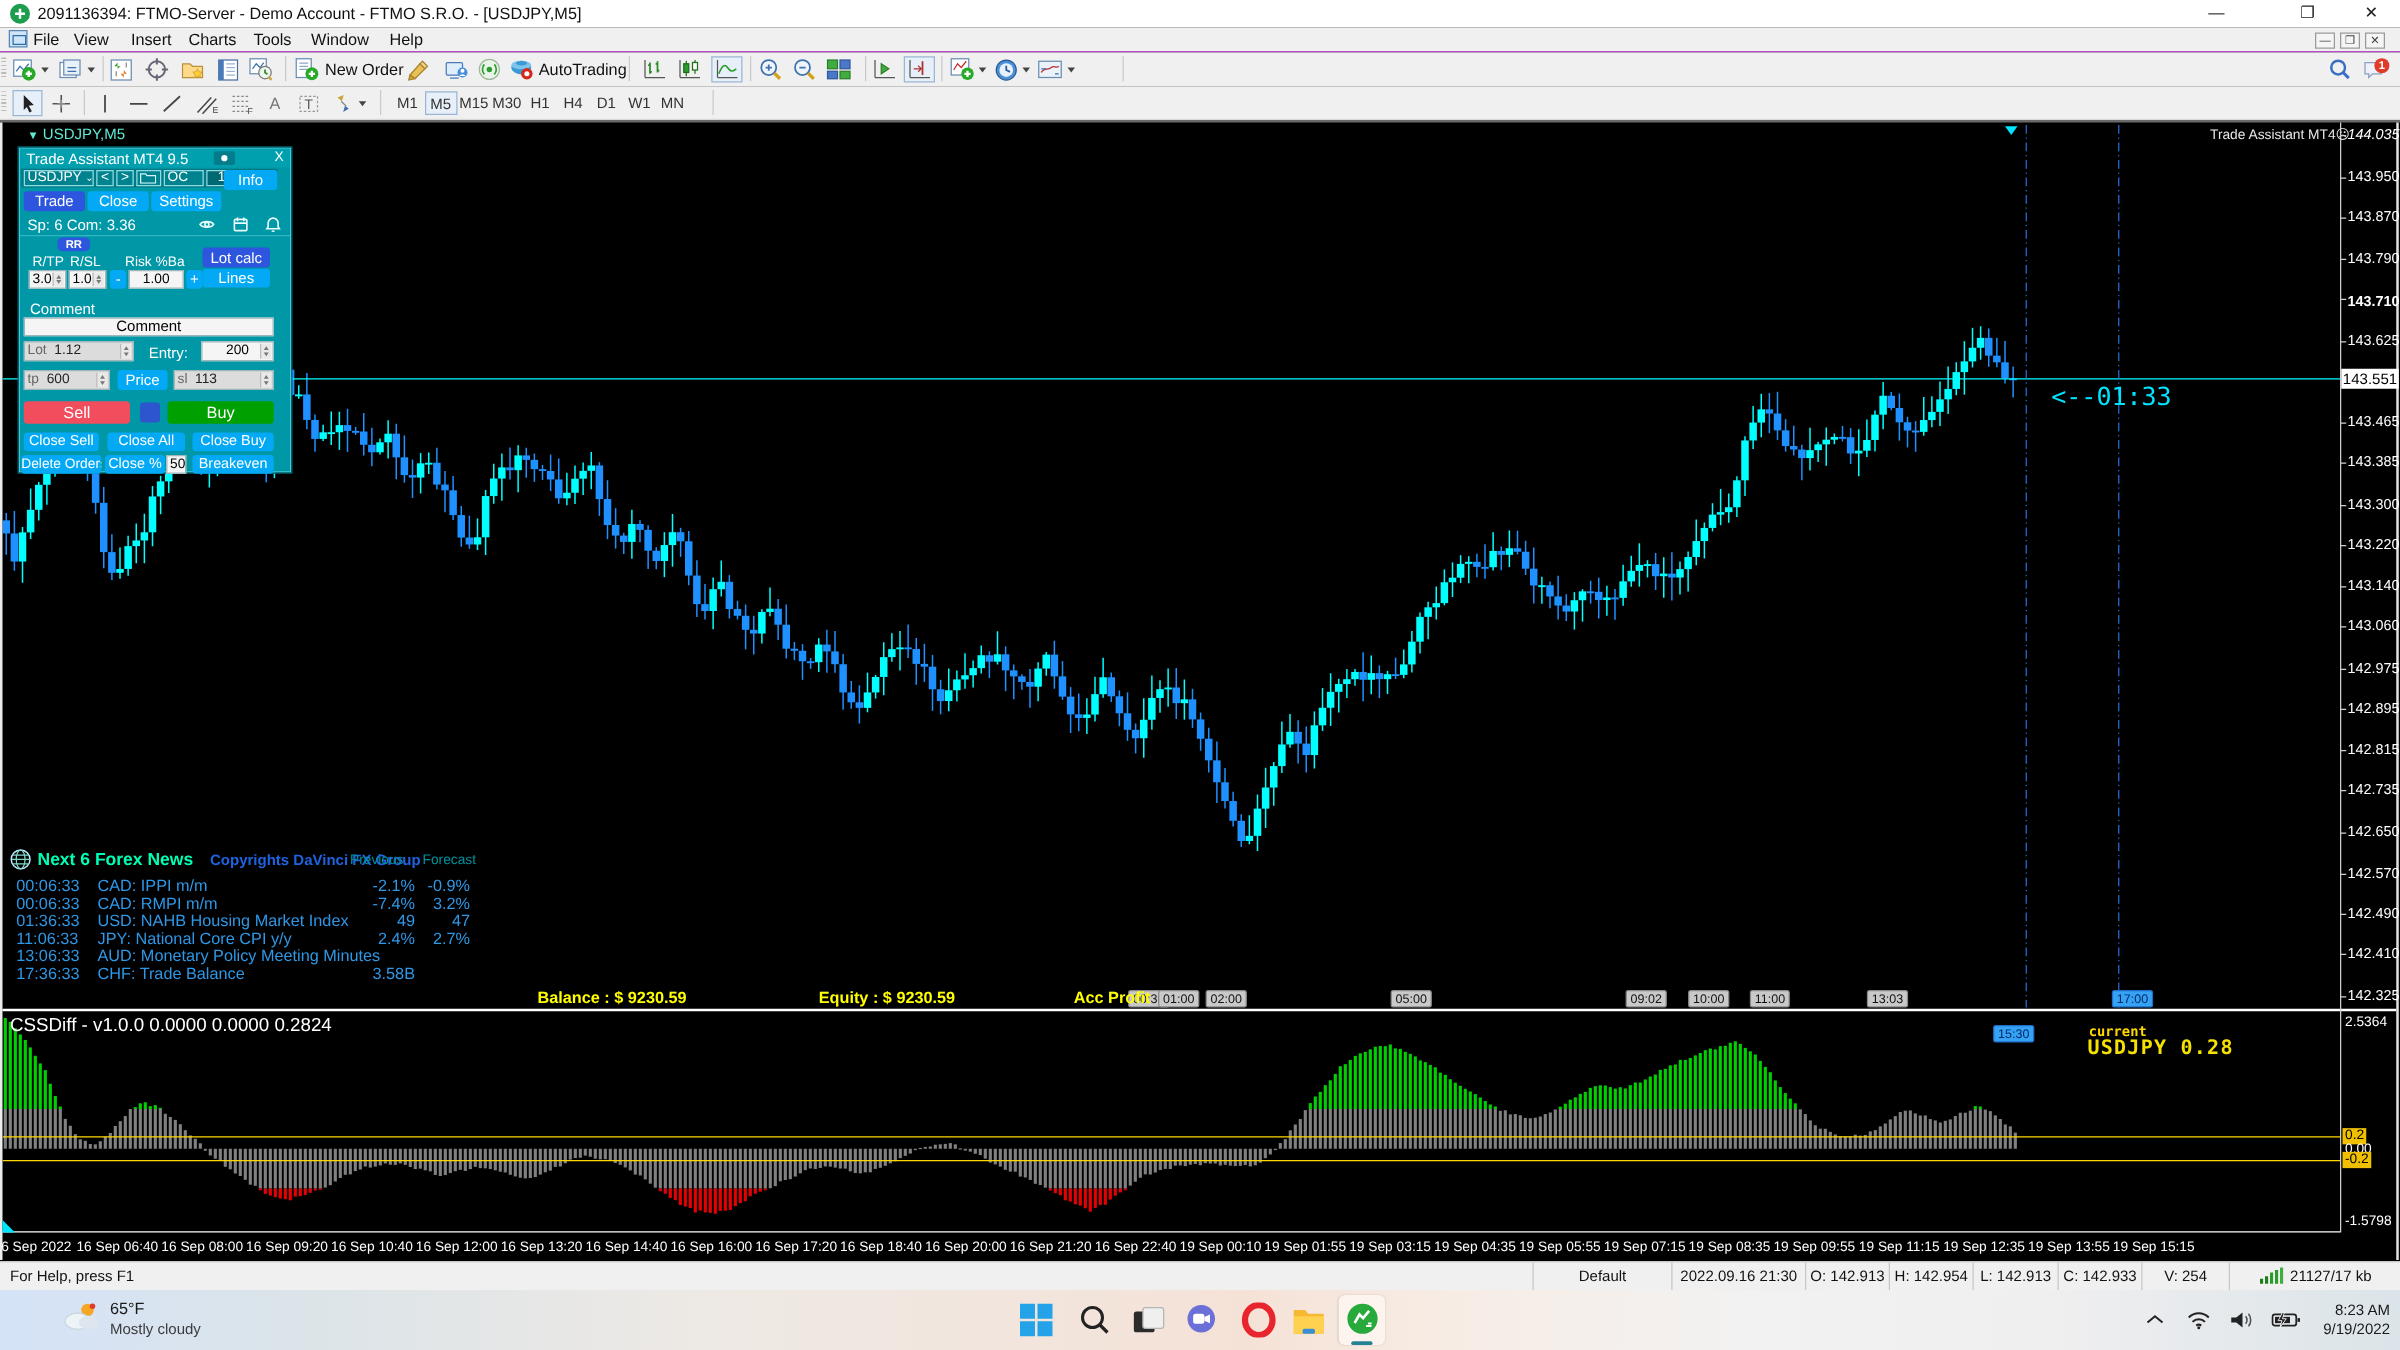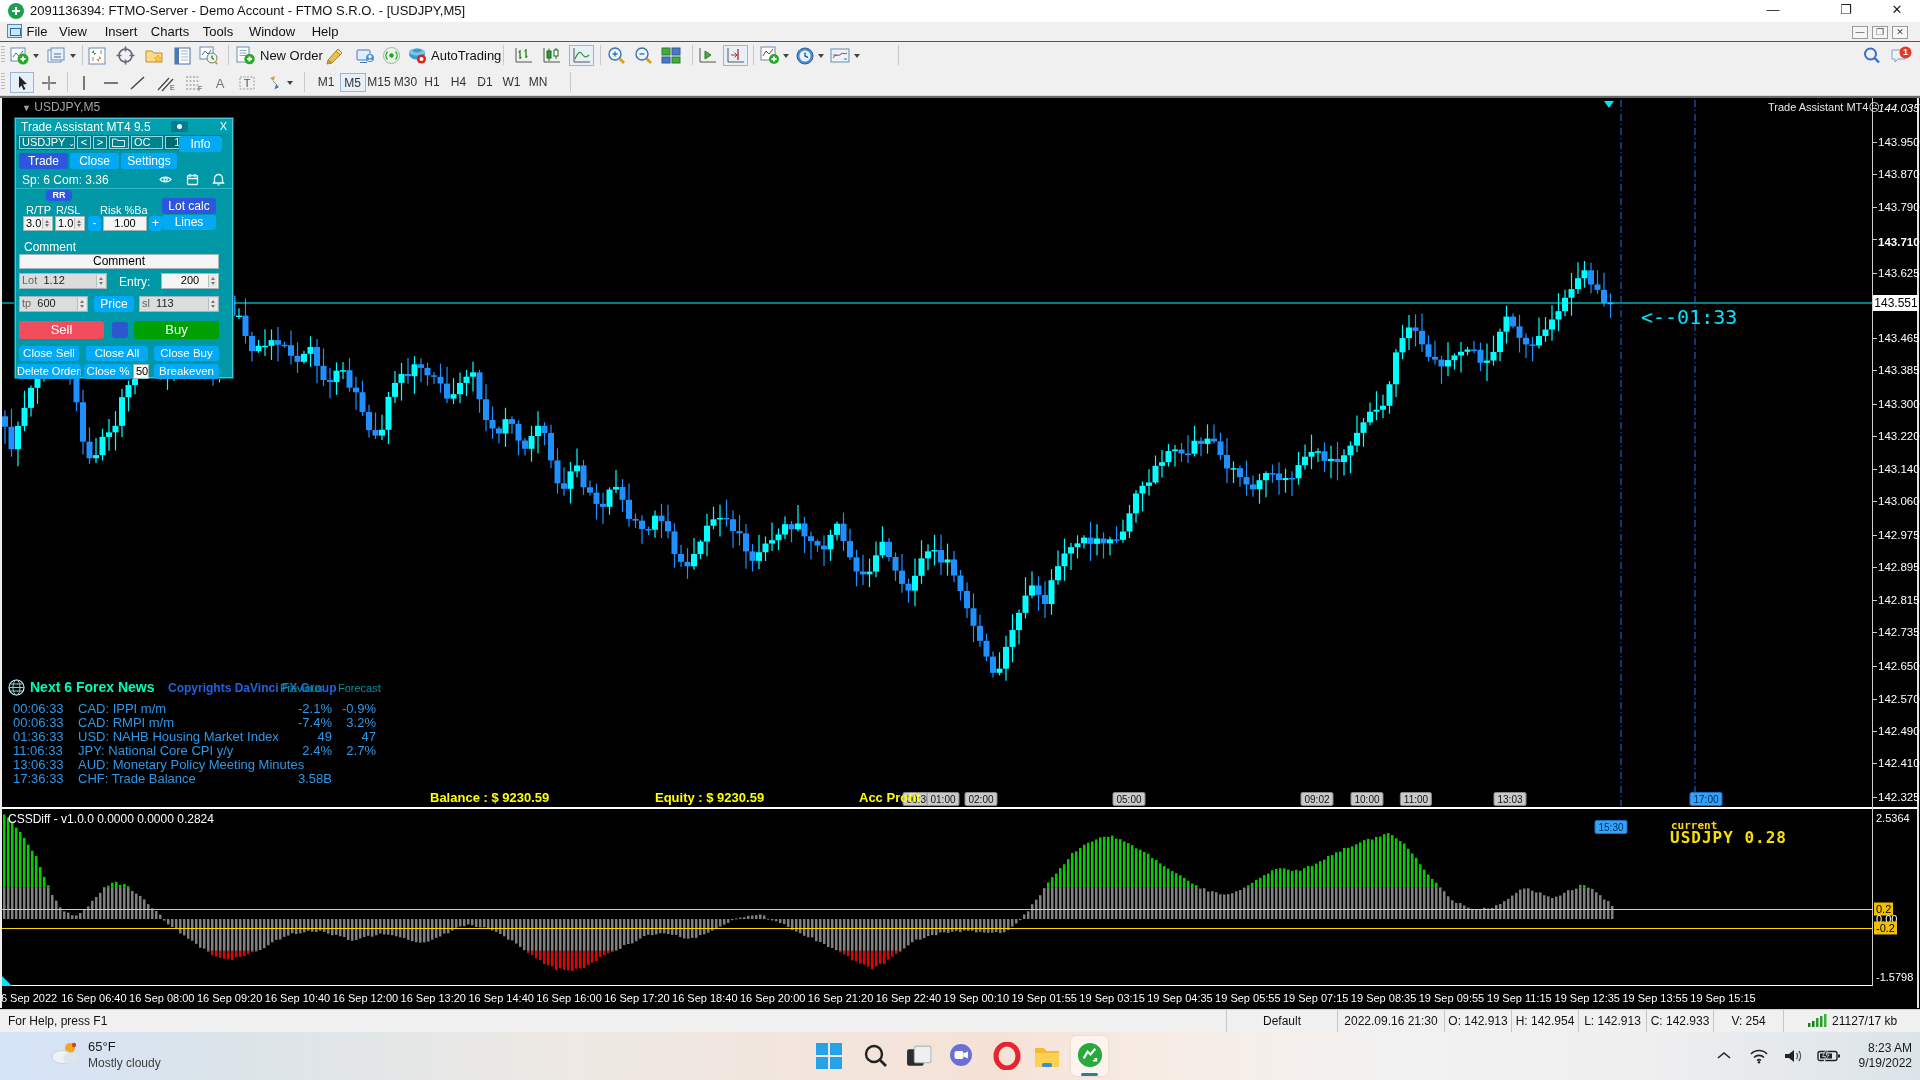--- a/index.html
+++ b/index.html
@@ -24,42 +24,42 @@
 .thandle{position:absolute;left:1px;top:4px;width:4px;height:18px;background:repeating-linear-gradient(#bbb 0 1px,#f0f0f0 1px 3px)}
 .tbtn{position:absolute;top:3px;height:21px;display:flex;align-items:center;font-size:13px;color:#111}
 .tsel{border:1px solid #9ab6d4;background:#e7f0f8}
 .caret{width:0;height:0;border-left:3px solid transparent;border-right:3px solid transparent;border-top:4px solid #444;margin-left:3px}
 .tf{position:absolute;top:4px;width:26px;height:19px;font-size:12px;color:#333;text-align:center;line-height:19px}
 .tfsel{border:1px solid #9ab6d4;background:#e7f0f8}
 
 .chartarea{left:0;top:96px;width:1920px;height:913px;background:#000;border-top:2px solid #696969}
 .leftedge{left:0;top:98px;width:2px;height:910px;background:#ececec}
 .rightedge{left:1917px;top:98px;width:2px;height:910px;background:#e3e3e3}
-.symlabel{color:#a3a3a3;font-size:12px;white-space:nowrap}
+.symlabel{color:#5eead4;font-size:12px;white-space:nowrap}
 .watermark{color:#e8e8e8;font-size:11px;white-space:nowrap}
 .axisline{left:1872px;top:98px;width:1px;height:888px;background:#cfcfcf}
 .plabel{position:absolute;left:1878px;color:#fff;font-size:11.5px;transform:translateY(-50%);white-space:nowrap}
 .ptick{position:absolute;left:1872px;width:5px;height:1px;background:#cfcfcf}
 .pcur{position:absolute;left:1873px;width:46px;height:16px;background:#fff;color:#000;font-size:12px;text-align:center;line-height:16px}
 .ilabel{position:absolute;left:1876px;color:#fff;font-size:11px;transform:translateY(-50%);white-space:nowrap}
 .ibadge{position:absolute;left:1874px;background:#f0c000;color:#000;font-size:11px;line-height:13px;padding:0 2px;transform:translateY(-50%)}
 .splitter{left:2px;top:807px;width:1915px;height:2px;background:#fff}
 .indbottom{left:2px;top:985px;width:1870px;height:1px;background:#fff}
 .tlabel{position:absolute;top:992px;color:#fdfdfd;font-size:11px;transform:translateX(-50%);white-space:nowrap}
 .tag{position:absolute;top:792px;height:14px;font-size:10px;line-height:13px;padding:0 3px;transform:translateX(-50%);border-radius:2px;white-space:nowrap}
 .tag.gray{background:#c9c9c9;color:#111;border:1px solid #8a8a8a}
 .tag.blue{background:#35a2f5;color:#002b66;border:1px solid #1e6ec8}
 .newswrap{left:8px;top:679px;color:#2e97e6}
 .newstitle{position:absolute;left:22px;top:0;color:#00ffb6;font-size:14px;font-weight:bold;white-space:nowrap}
 .newscopy{position:absolute;left:160px;top:2px;color:#1f62e0;font-size:12px;font-weight:bold;white-space:nowrap}
 .newscol{position:absolute;top:3px;color:#00929e;font-size:11px;white-space:nowrap}
 .newsrow{position:absolute;font-size:13px;white-space:nowrap}
 .balrow{position:absolute;top:790px;color:#ffff00;font-size:13px;font-weight:bold;white-space:nowrap}
 .countdown{position:absolute;left:1641px;top:305px;color:#00e5ff;font-size:20px;font-family:"DejaVu Sans Mono",monospace;white-space:nowrap}
-.indtitle{position:absolute;left:8px;top:812px;color:#fff;font-size:12px;white-space:nowrap}
+.indtitle{position:absolute;left:8px;top:812px;color:#fff;font-size:15px;white-space:nowrap}
 .indcur1{position:absolute;left:1671px;top:819px;color:#ffd700;font-size:11px;font-weight:bold;font-family:"DejaVu Sans Mono",monospace}
 .indcur2{position:absolute;left:1670px;top:828px;color:#f5e100;font-size:16px;font-weight:bold;font-family:"DejaVu Sans Mono",monospace;letter-spacing:1px}
 .wedge{left:2px;top:976px;width:0;height:0;border-bottom:10px solid #00e5ff;border-right:10px solid transparent}
 
 .panel{left:15px;top:118px;width:218px;height:260px;background:#0097a7;border:1px solid #49c7d6;outline:1px solid #00646e;font-size:12px;color:#fff}
 .p-head{position:absolute;left:0;top:0;width:100%;height:15px;background:#00a0ae}
 .p-title{position:absolute;left:5px;top:1px;font-size:12px;color:#fff;white-space:nowrap}
 .p-cam{position:absolute;left:155px;top:2px;width:17px;height:11px;background:#037d8b;border-radius:2px}
 .p-cam:after{content:"";position:absolute;left:6px;top:3px;width:5px;height:5px;border-radius:50%;background:#fff}
 .p-x{position:absolute;right:5px;top:1px;color:#fff;font-size:11px}

